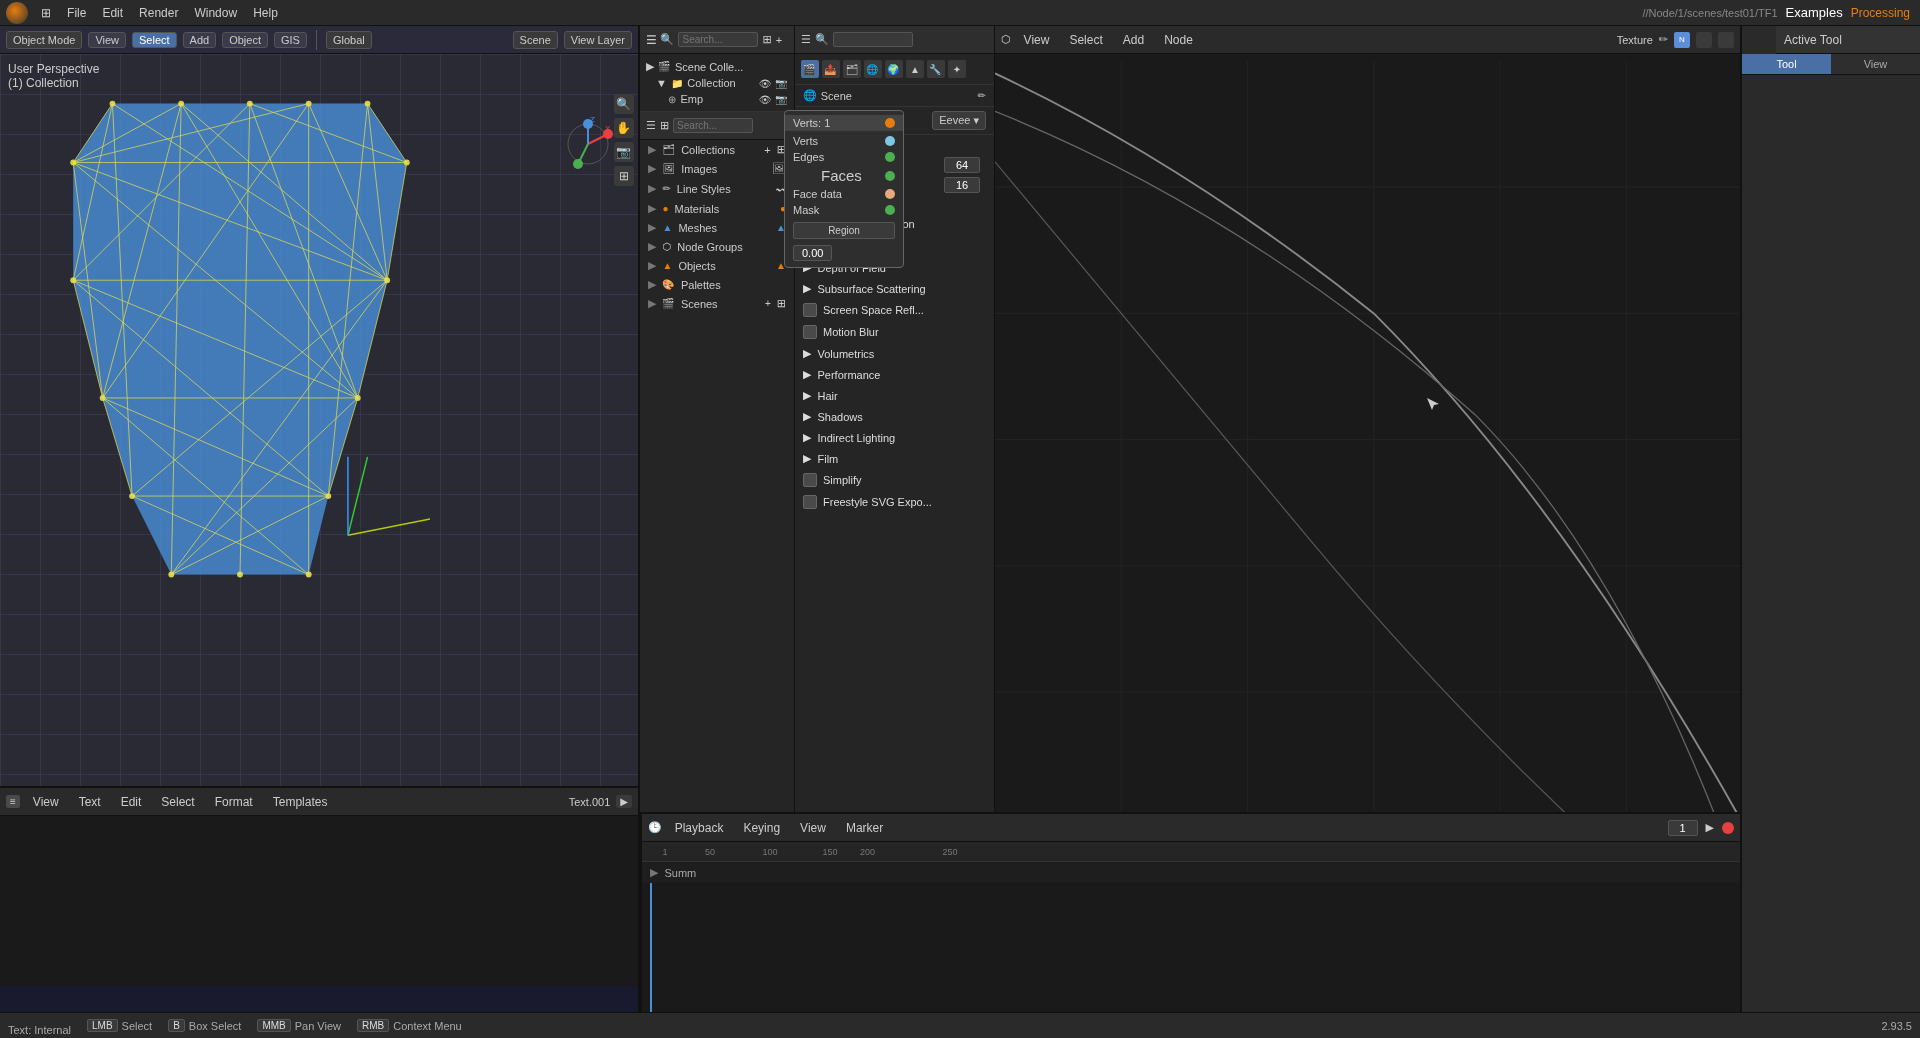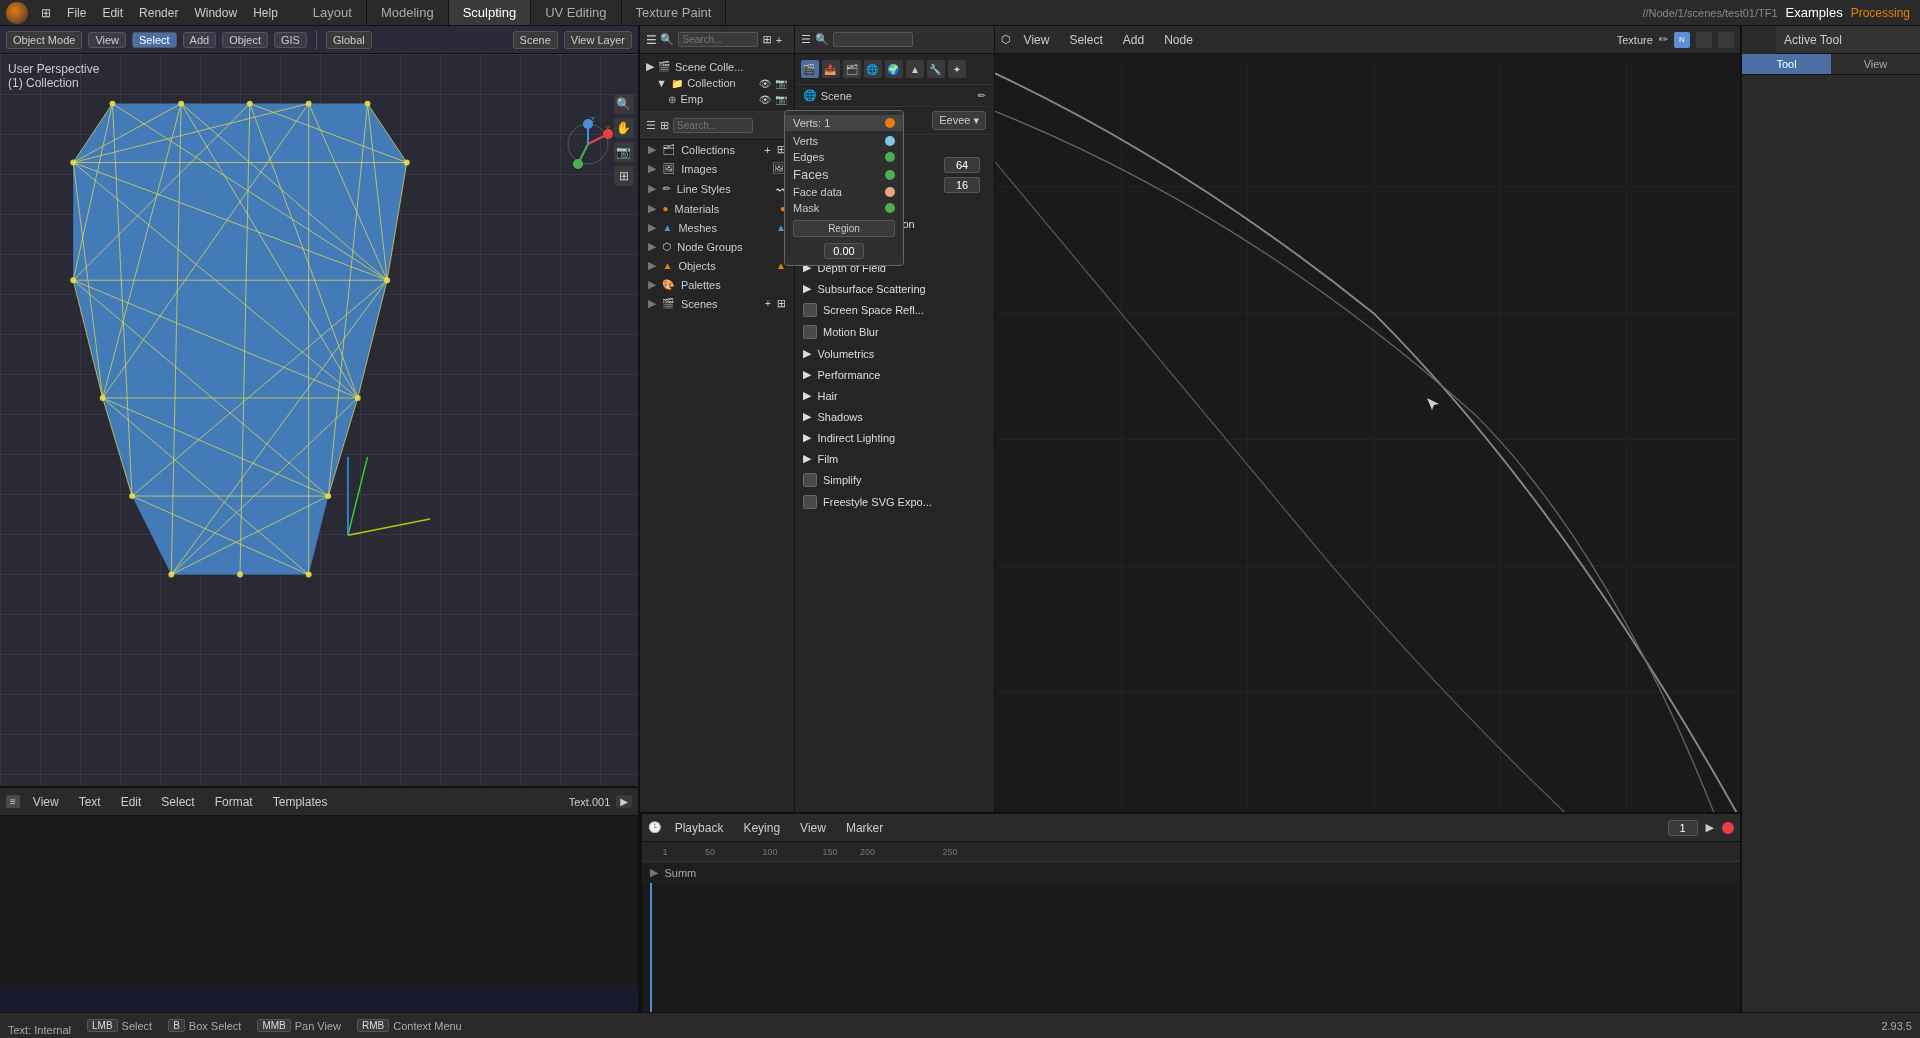--- a/index.html
+++ b/index.html
@@ -376,27 +376,20 @@
 
 <div class="top-bar">
   <div class="top-bar-left">
     <div class="blender-logo"></div>
     <span class="menu-item">⊞</span>
     <span class="menu-item">File</span>
     <span class="menu-item">Edit</span>
     <span class="menu-item">Render</span>
     <span class="menu-item">Window</span>
     <span class="menu-item">Help</span>
-  </div>
-  <div class="top-bar-tabs">
-    <div class="tab">Layout</div>
-    <div class="tab">Modeling</div>
-    <div class="tab active">Sculpting</div>
-    <div class="tab">UV Editing</div>
-    <div class="tab">Texture Paint</div>
   </div>
   <div class="top-bar-right">
     <span style="font-size:11px; color:#888;">//Node/1/scenes/test01/TF1</span>
     <span class="engine-label">Examples</span>
     <span style="color:#e87d0d;">Processing</span>
   </div>
 </div>
 
 <div class="panel-row">
 
@@ -759,35 +752,35 @@
       <div style="width:10px;height:10px;background:#e87d0d;border-radius:50%;"></div>
     </div>
     <div style="display:flex; align-items:center; justify-content:space-between; padding:2px 8px; font-size:11px;">
       <span>Verts</span>
       <div style="width:10px;height:10px;background:#7ec8e3;border-radius:50%;"></div>
     </div>
     <div style="display:flex; align-items:center; justify-content:space-between; padding:2px 8px; font-size:11px;">
       <span>Edges</span>
       <div style="width:10px;height:10px;background:#4caf50;border-radius:50%;"></div>
     </div>
-    <div style="display:flex; align-items:center; justify-content:space-between; padding:2px 8px; font-size:13px;">
+    <div style="display:flex; align-items:center; justify-content:space-between; padding:2px 8px; font-size:15px;margin-left:28px;">
       <span>Faces</span>
       <div style="width:10px;height:10px;background:#4caf50;border-radius:50%;"></div>
     </div>
     <div style="display:flex; align-items:center; justify-content:space-between; padding:2px 8px; font-size:11px;">
       <span>Face data</span>
       <div style="width:10px;height:10px;background:#e8a87c;border-radius:50%;"></div>
     </div>
     <div style="display:flex; align-items:center; justify-content:space-between; padding:2px 8px; font-size:11px;">
       <span>Mask</span>
       <div style="width:10px;height:10px;background:#4caf50;border-radius:50%;"></div>
     </div>
     <div style="margin:4px 8px; background:#3a3a3a; border:1px solid #555; border-radius:2px; text-align:center; font-size:10px; padding:2px; cursor:pointer;">Region</div>
 
-    <div style="display:flex; align-items:center; justify-content:center; padding:2px 8px; font-size:11px;">
+    <div style="display:flex; align-items:center; justify-content:flex-start; padding:2px 8px; font-size:11px;">
       <div style="background:#3a3a3a; border:1px solid #555; border-radius:2px; padding:1px 8px; color:#fff; font-size:11px;">0.00</div>
     </div>
   </div>
 
   <div style="flex:1; height:100%; background:#1a1a1a; position:relative; overflow:hidden;">
     
     <div style="height:28px; background:#2a2a2a; display:flex; align-items:center; padding:0 6px; gap:6px; border-bottom:1px solid #111; font-size:11px;">
       <span style="cursor:pointer;">⬡</span>
       <span class="menu-item">View</span>
       <span class="menu-item">Select</span>

